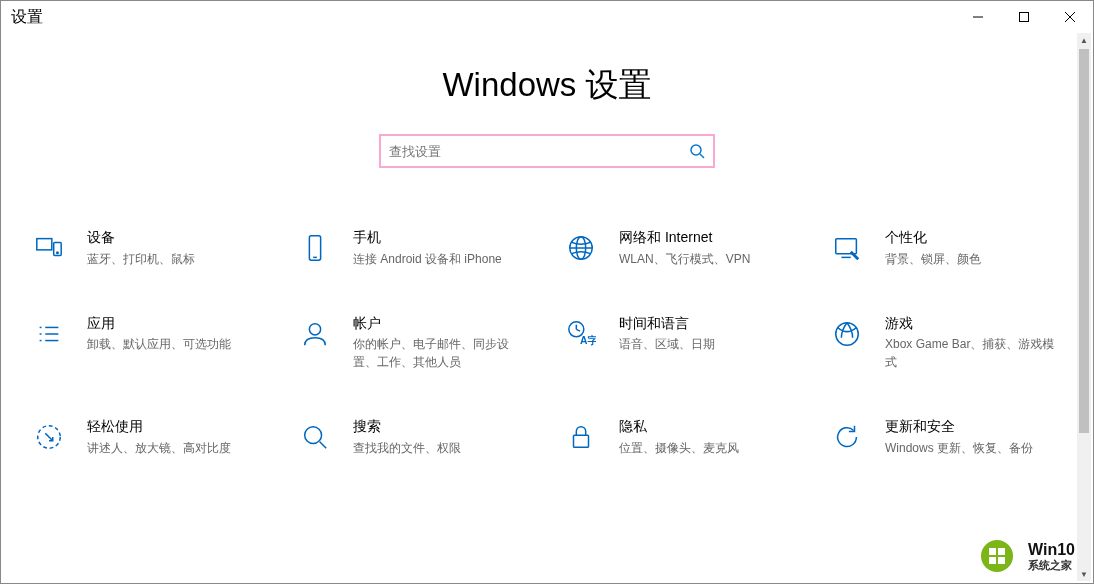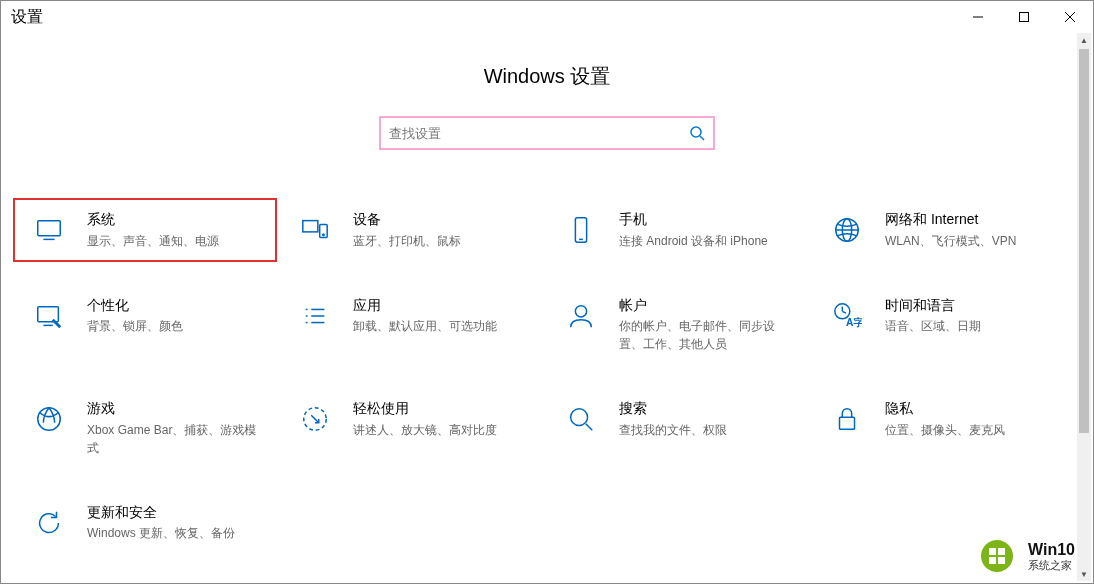--- a/index.html
+++ b/index.html
@@ -29,21 +29,21 @@
     display: flex;
     align-items: center;
     justify-content: center;
     font-size: 12px;
     color: #000;
     cursor: default;
   }
   .win-btn svg { stroke: #000; stroke-width: 1; fill: none; }
   .page-title {
     text-align: center;
-    font-size: 20px;
+    font-size: 33px;
     font-weight: 300;
     color: #000;
     margin-top: 30px;
   }
   .search-wrap {
     display: flex;
     justify-content: center;
     margin-top: 26px;
   }
   .search-box {
@@ -135,21 +135,21 @@
     align-items: center;
     gap: 14px;
   }
   .wm-logo {
     width: 34px; height: 34px;
     display: flex; align-items: center; justify-content: center;
   }
   .wm-logo svg { width: 34px; height: 34px; }
   .wm-text { display: flex; flex-direction: column; line-height: 1.1; }
   .wm-line1 { font-size: 16px; font-weight: 700; color: #111; }
-  .wm-line2 { font-size: 11px; color: #333; }
+  .wm-line2 { font-size: 11px; color: #333; font-weight: bold; }
 </style>
 </head>
 <body>
 
 <div class="titlebar">
   <span class="titlebar-title">设置</span>
   <div class="window-controls">
     <div class="win-btn">
       <svg width="10" height="10">
           <line x1="0" y1="5" x2="10" y2="5"></line>
@@ -178,32 +178,20 @@
       <svg viewBox="0 0 16 16">
           <circle cx="7" cy="7" r="5"></circle>
           <line x1="11" y1="11" x2="15" y2="15"></line>
         </svg>
     </span>
   </div>
 </div>
 
 <div class="grid">
 
-  <div class="tile highlighted">
-    <span class="tile-icon">
-      <svg viewBox="0 0 32 32">
-          <rect x="4" y="6" width="24" height="16" rx="1"></rect>
-          <line x1="10" y1="26" x2="22" y2="26"></line>
-        </svg>
-    </span>
-    <div class="tile-text">
-      <div class="tile-title">系统</div>
-      <div class="tile-desc">显示、声音、通知、电源</div>
-    </div>
-  </div>
 
   <div class="tile">
     <span class="tile-icon">
       <svg viewBox="0 0 32 32">
           <rect x="3" y="6" width="16" height="12"></rect>
           <rect x="21" y="10" width="8" height="14" rx="1"></rect>
           <circle cx="25" cy="21" r="0.8" fill="#0067c0"></circle>
         </svg>
     </span>
     <div class="tile-text">

